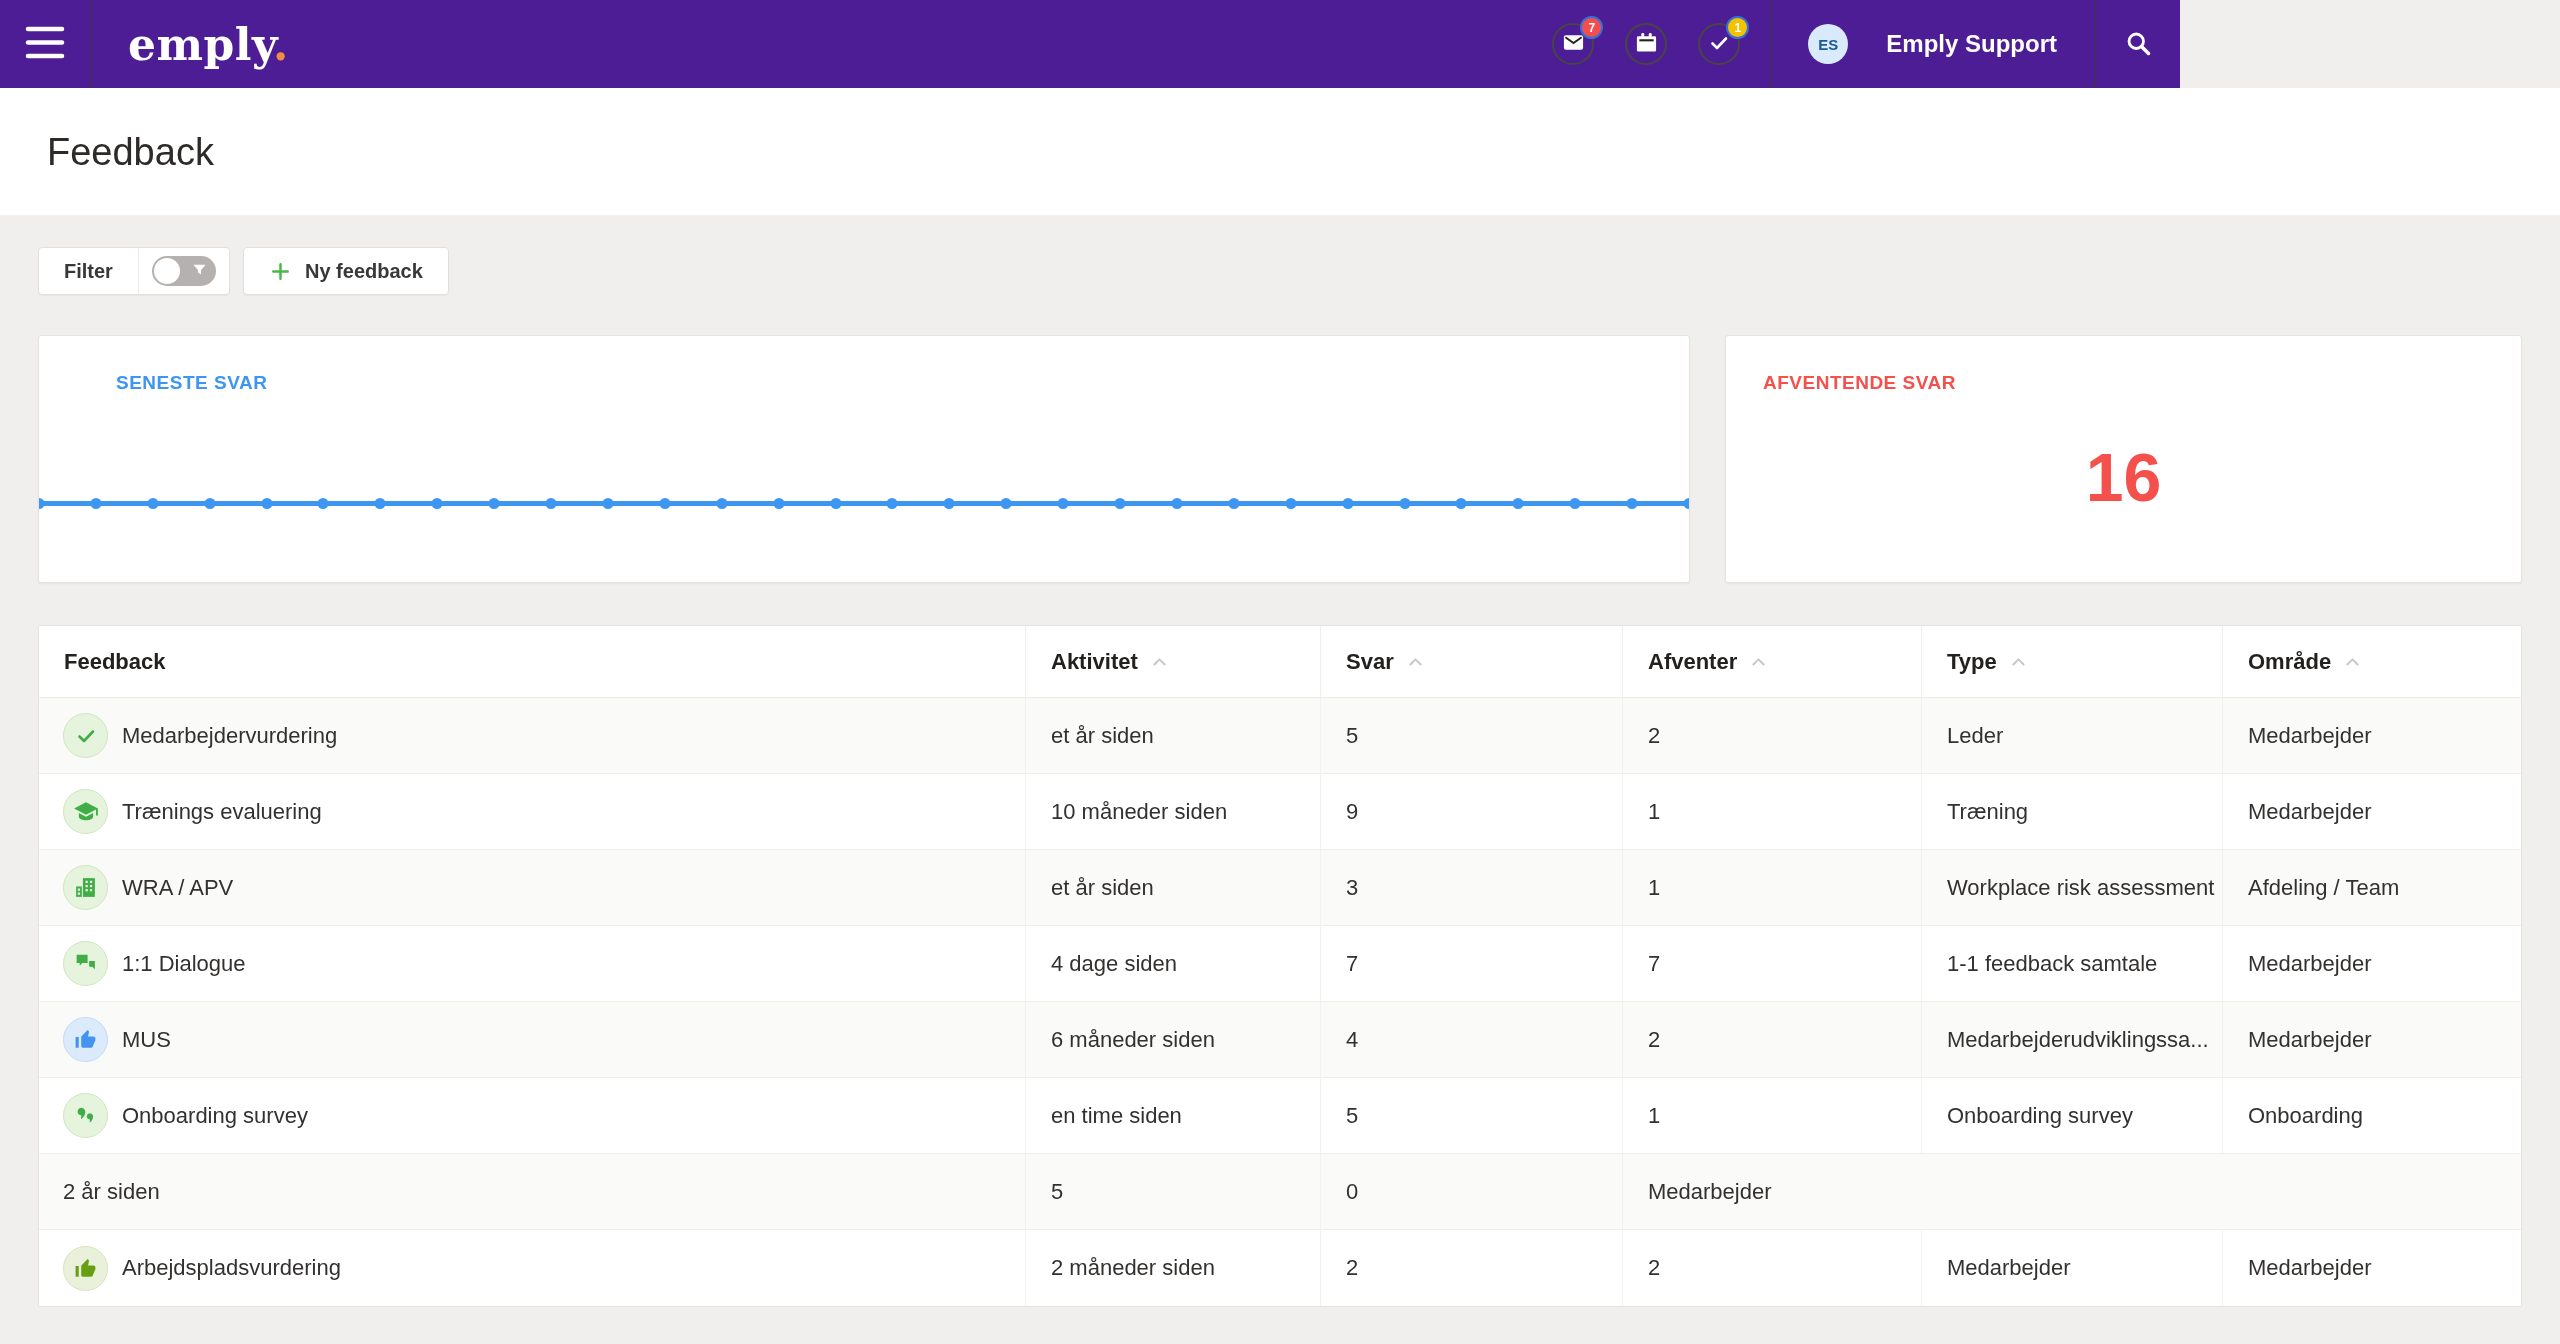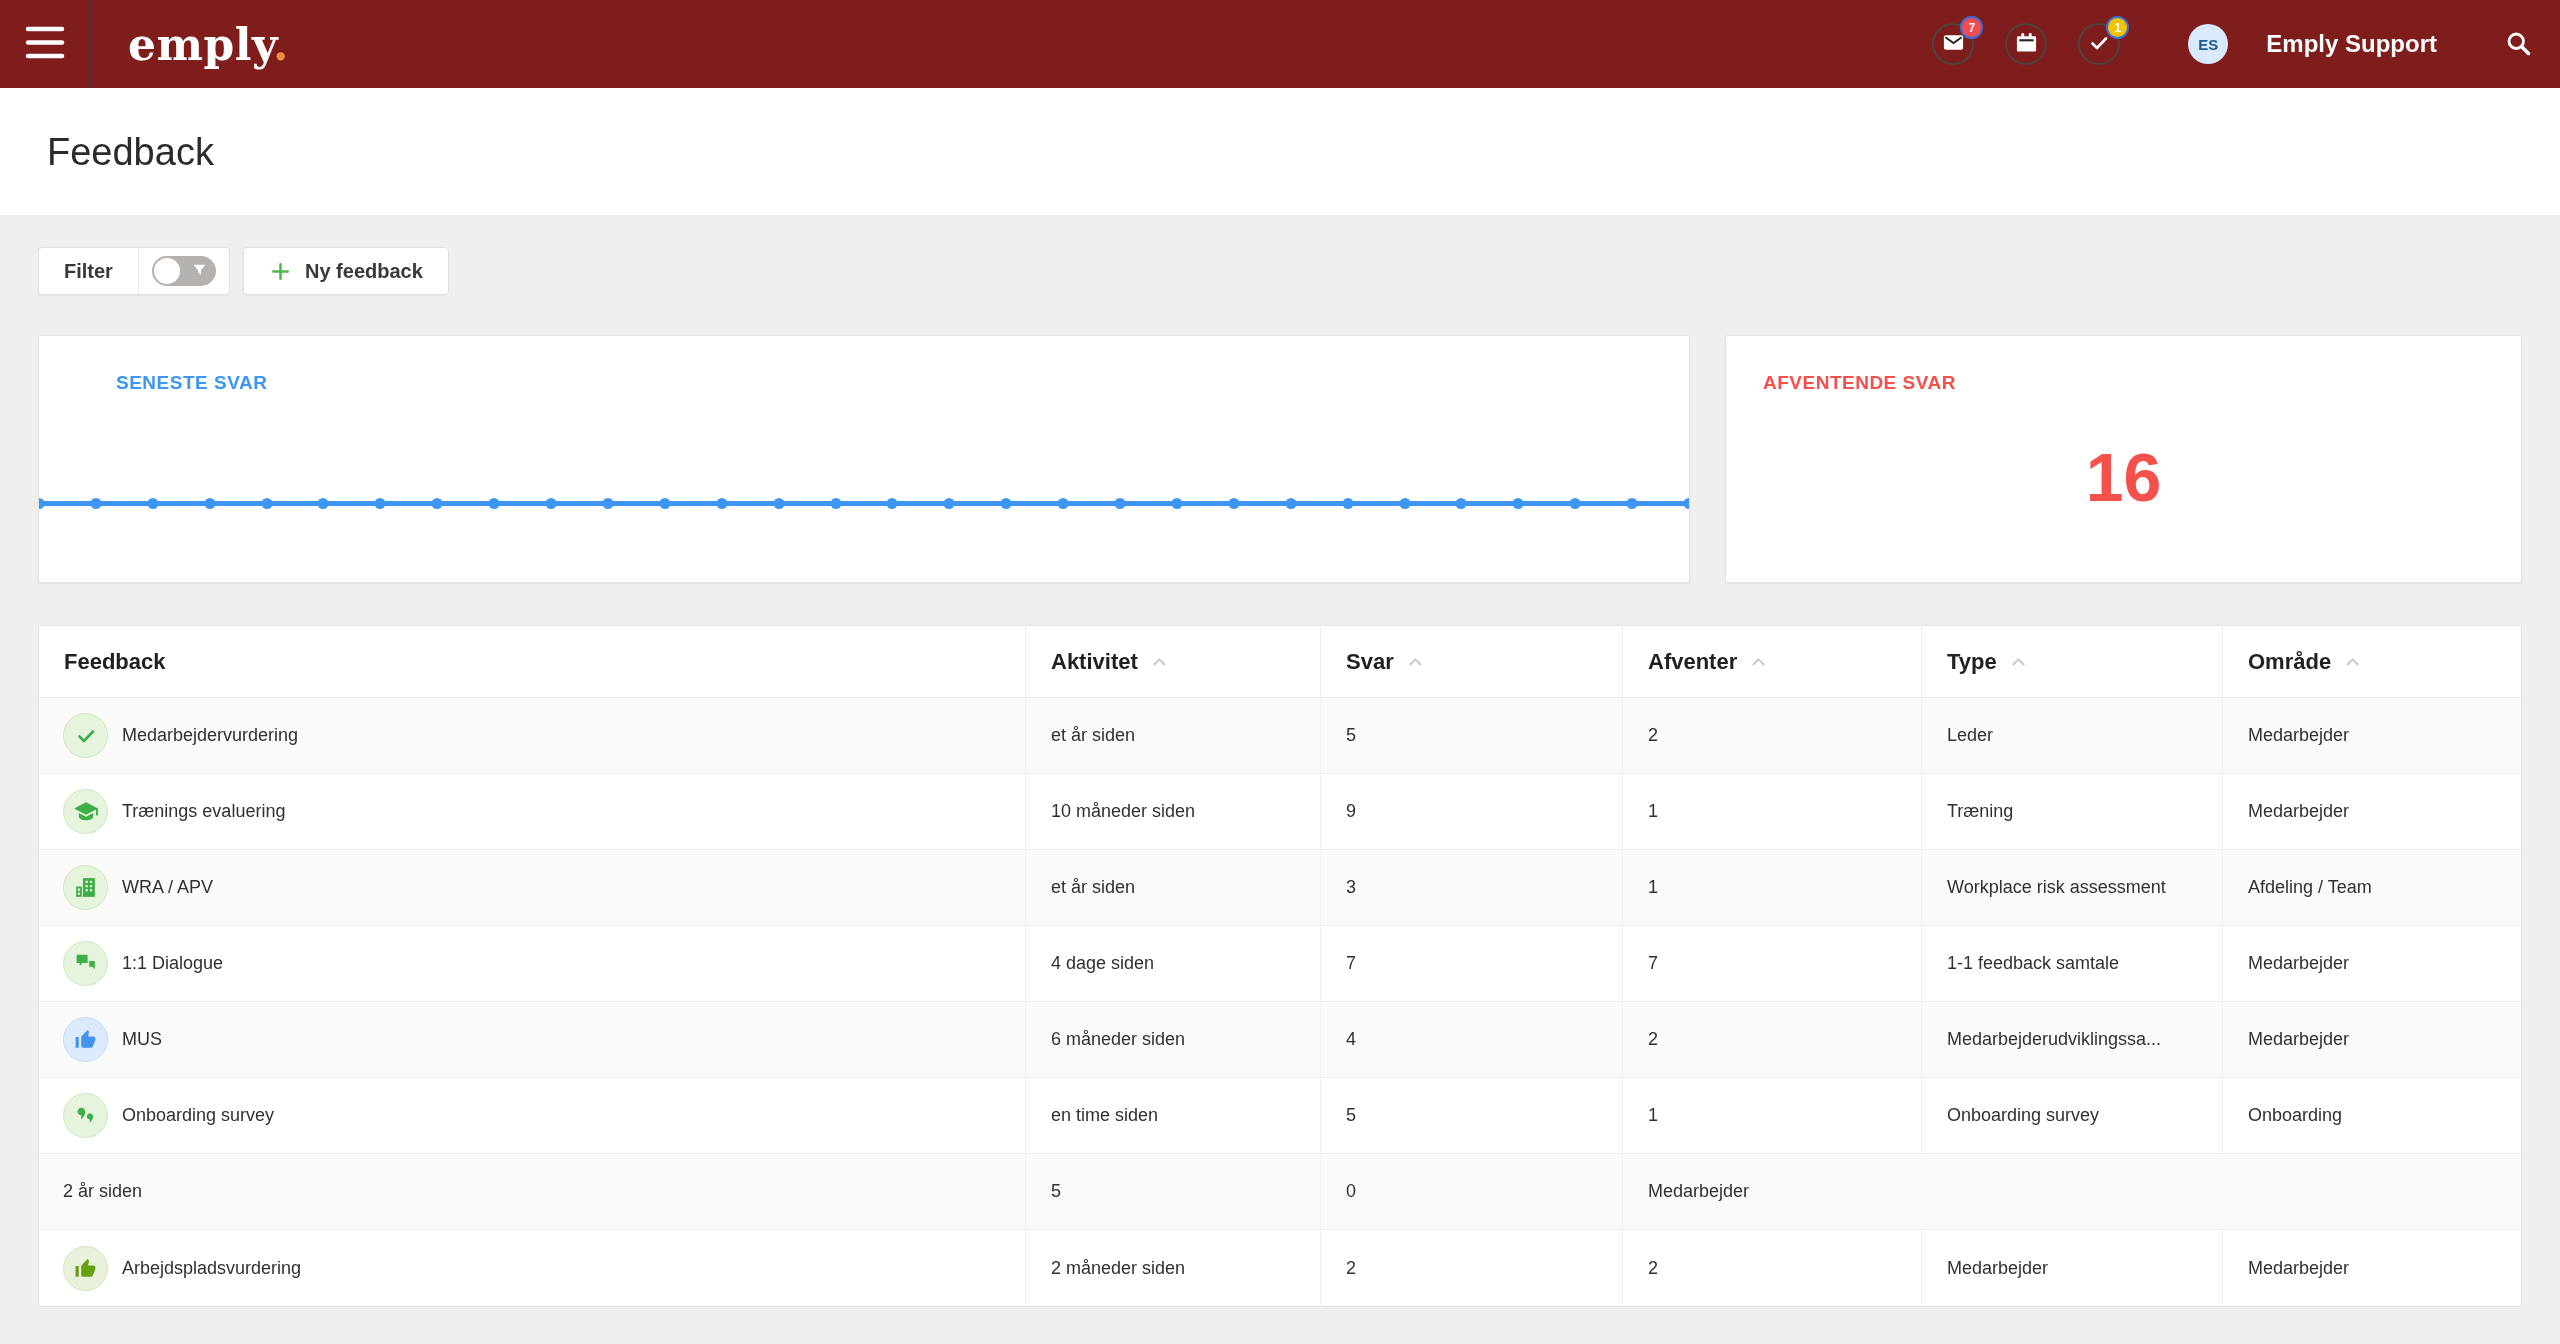--- a/index.html
+++ b/index.html
@@ -1,21 +1,21 @@
 <!DOCTYPE html>
 <html><head>
 <meta charset="utf-8">
 <style>
   * { margin:0; padding:0; box-sizing:border-box; }
   html,body { background:#e8e7e5; }
   body { font-family:"Liberation Sans", sans-serif; }
   .page { position:relative; width:2560px; height:1344px; background:#f0efed; overflow:hidden; }
 
   
-  .topbar { position:absolute; top:0; left:0; width:2560px; height:88px; background:#7f1d1d; display:flex; align-items:center; z-index:5; }
+  .topbar { position:absolute; top:0; left:0; width:2180px; height:88px; background:#4c1d95; display:flex; align-items:center; z-index:5; }
   .menu-btn { width:91px; height:88px; display:flex; align-items:center; justify-content:center; background:none; border:none; border-right:1px solid #3d3834; color:#fff; cursor:pointer; }
   .logo { font-family:"DejaVu Serif", serif; font-weight:bold; font-size:44px; color:#fff; margin-left:37px; letter-spacing:0.5px; }
   .logo .dot { color:#ee8f41; }
   .topbar-right { margin-left:auto; display:flex; align-items:center; height:100%; }
   .icon-ring { position:relative; width:42px; height:42px; border:2px solid #4a4541; border-radius:50%; display:flex; align-items:center; justify-content:center; color:#fff; margin-right:31px; cursor:pointer; background:none; }
   .badge { position:absolute; top:-9px; right:-11px; min-width:23px; height:23px; padding:0 4px; border-radius:12px; border:2px solid #3a6fd8; color:#fff; font-size:12px; font-weight:bold; display:flex; align-items:center; justify-content:center; }
   .badge.red { background:#f44d4d; }
   .badge.yellow { background:#f3c200; }
   .tb-divider { width:1px; height:88px; background:#3d3834; }
   .profile { display:flex; align-items:center; height:100%; padding:0 38px 0 36px; cursor:pointer; }
@@ -59,21 +59,21 @@
   
   .table { position:absolute; left:38px; top:625px; width:2484px; background:#fff; border:1px solid #e5e3e1; border-radius:2px; }
   .thead, .trow { display:grid; grid-template-columns:986px 295px 302px 299px 301px 301px; }
   .thead { height:72px; border-bottom:1px solid #ececea; }
   .th { display:flex; align-items:center; padding-left:25px; font-size:22px; font-weight:bold; color:#23211f; border-left:1px solid #f0efee; }
   .th:first-child { border-left:none; }
   .caret { margin-left:14px; color:#c9c7c5; display:flex; }
   .trow { height:76px; border-bottom:1px solid #f0efee; cursor:pointer; }
   .trow:last-child { border-bottom:none; }
   .trow.odd { background:#fafaf9; }
-  .cell { display:flex; align-items:center; padding-left:25px; font-size:18px; color:#33312f; border-left:1px solid #f2f1f0; }
+  .cell { display:flex; align-items:center; padding-left:25px; font-size:22px; color:#33312f; border-left:1px solid #f2f1f0; }
   .cell:first-child { border-left:none; padding-left:24px; }
   .icon-circle { width:45px; height:45px; border-radius:50%; border:1px solid transparent; display:flex; align-items:center; justify-content:center; margin-right:14px; flex:none; }
   .theme-green { background:#e6f4de; border-color:#cde8bf; color:#3fae47; }
   .theme-blue  { background:#dcebfc; border-color:#bfdcf8; color:#4493ef; }
   .theme-olive { background:#eaf1da; border-color:#d5e5b9; color:#66a012; }
 </style>
 </head>
 <body>
 
 <div class="page">

